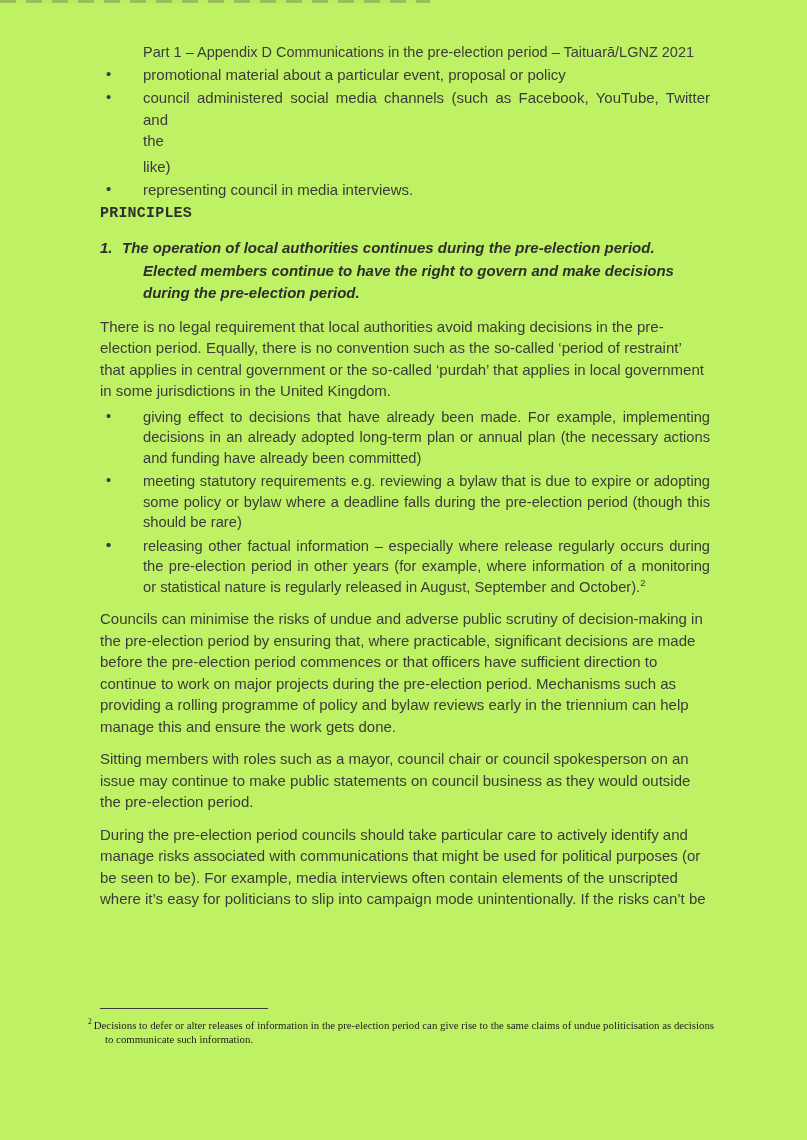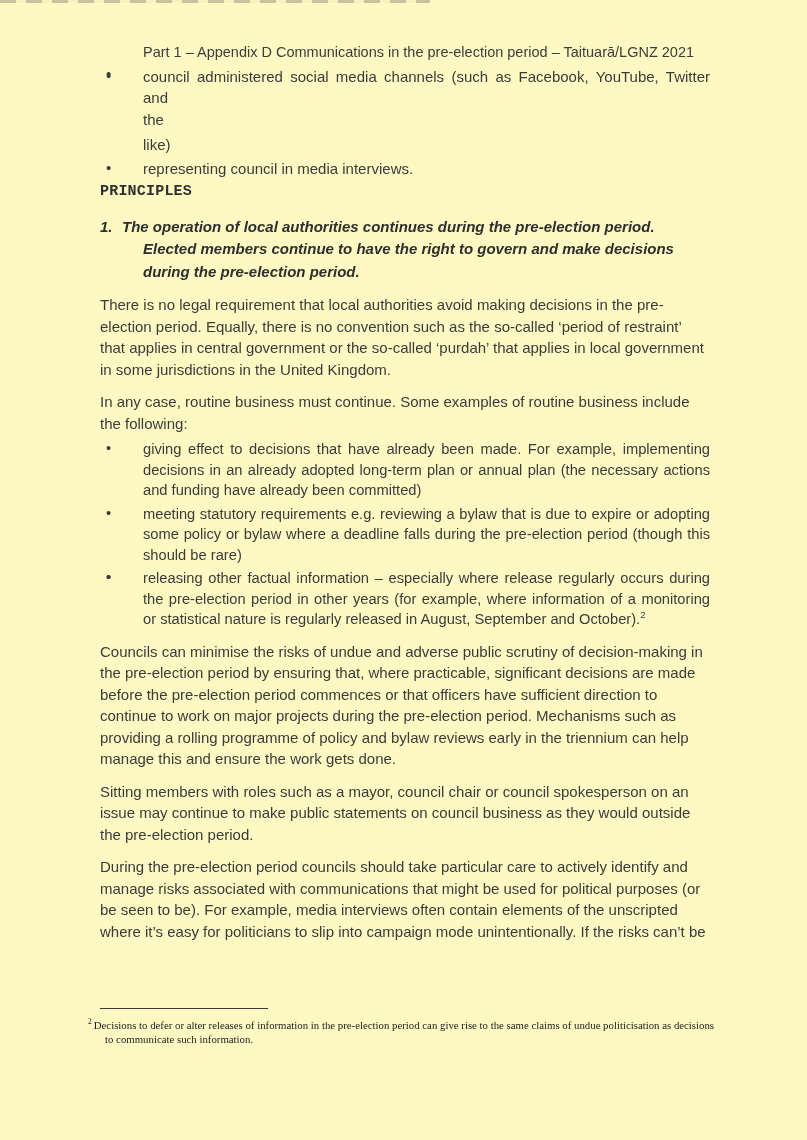--- a/index.html
+++ b/index.html
@@ -1,19 +1,19 @@
 <!DOCTYPE html>
 <html><head>
 <meta charset="utf-8">
 <style>
   html,body{margin:0;padding:0;background:#ffffff;}
   .page{
     position:relative;
     width:807px;height:1140px;
-    background:#fef9c3;
+    background:#bef264;
     font-family:"Liberation Sans", sans-serif;
     color:#3b3b3b;
     overflow:hidden;
   }
   .scan-edge{
     position:absolute;top:0;left:0;height:3px;width:430px;
     background:repeating-linear-gradient(90deg, rgba(70,70,70,.55) 0 16px, rgba(70,70,70,.08) 16px 26px);
     opacity:.55;
   }
   .content{
@@ -69,20 +69,21 @@
 
 <div class="page">
   <div class="scan-edge"></div>
 
   <div class="content">
 
     <div class="header-line">Part 1 – Appendix D Communications in the pre-election period – Taituarā/LGNZ 2021</div>
 
     <div class="li">
       <span class="b">•</span>
+      <span>promotional material about a particular event, proposal or policy</span>
     </div>
 
     <div class="li">
       <span class="b">•</span>
       <div class="jline">council administered social media channels (such as Facebook, YouTube, Twitter and</div>
       <div>the</div>
       <div class="like-line">like)</div>
     </div>
 
     <div class="li">
@@ -92,21 +93,20 @@
 
     <div class="section-heading">PRINCIPLES</div>
 
     <div class="principle">
       <span class="pnum">1.</span>
       <div class="ptext">The operation of local authorities continues during the pre-election period. Elected members continue to have the right to govern and make decisions during the pre-election period.</div>
     </div>
 
     <div class="para tight">There is no legal requirement that local authorities avoid making decisions in the pre-election period. Equally, there is no convention such as the so-called ‘period of restraint’ that applies in central government or the so-called ‘purdah’ that applies in local government in some jurisdictions in the United Kingdom.</div>
 
-    <div class="para">In any case, routine business must continue. Some examples of routine business include the following:</div>
 
     <div class="bullet-group">
       <div class="li just">
         <span class="b">•</span>
         <span>giving effect to decisions that have already been made. For example, implementing decisions in an already adopted long-term plan or annual plan (the necessary actions and funding have already been committed)</span>
       </div>
       <div class="li just">
         <span class="b">•</span>
         <span>meeting statutory requirements e.g. reviewing a bylaw that is due to expire or adopting some policy or bylaw where a deadline falls during the pre-election period (though this should be rare)</span>
       </div>

